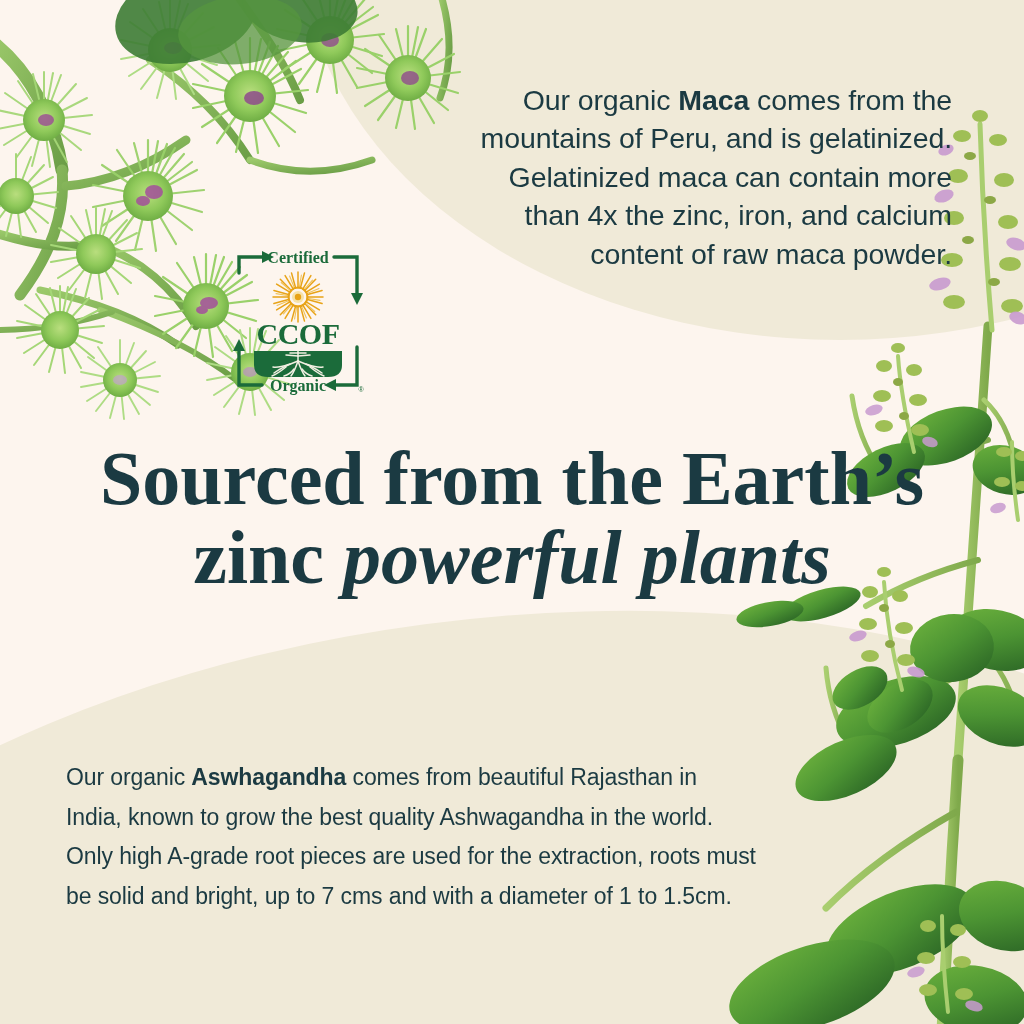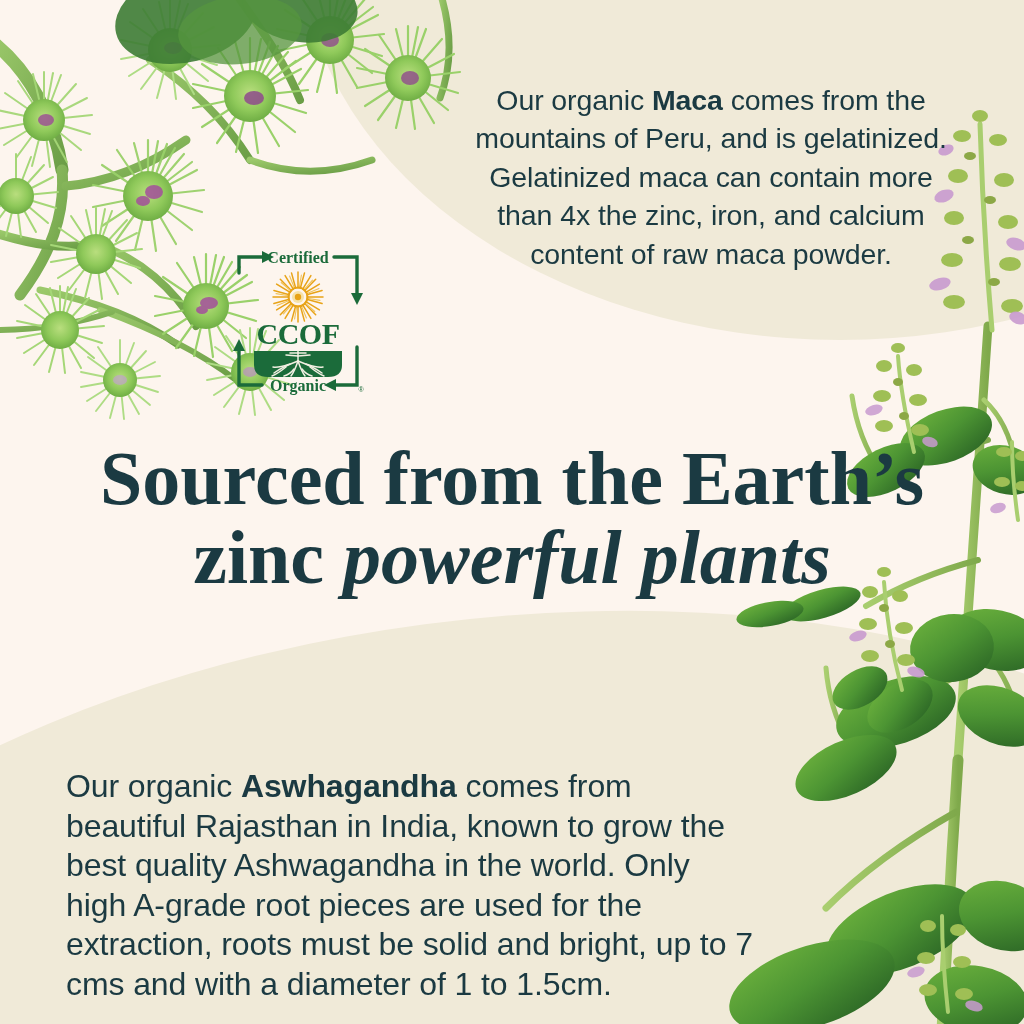--- a/index.html
+++ b/index.html
@@ -42,36 +42,36 @@
   
   .plant-layer { position: absolute; inset: 0; z-index: 3; pointer-events: none; }
 
   
   .copy-top {
     position: absolute;
     right: 72px;
     top: 52px;
     width: 482px;
     z-index: 6;
-    text-align: center;
+    text-align: right;
     color: #1B3A42;
     font-size: 28.5px;
     line-height: 38.5px;
     letter-spacing: -0.1px;
     font-weight: 400;
   }
   .copy-bottom {
     position: absolute;
     left: 66px;
     top: 735px;
     width: 690px;
     z-index: 6;
     text-align: left;
     color: #1B3A42;
-    font-size: 32px;
+    font-size: 23px;
     line-height: 39.5px;
     letter-spacing: -0.1px;
     font-weight: 400;
   }
   .copy-top b, .copy-bottom b { font-weight: 700; }
 
   .headline {
     position: absolute;
     left: 0;
     right: 0;

